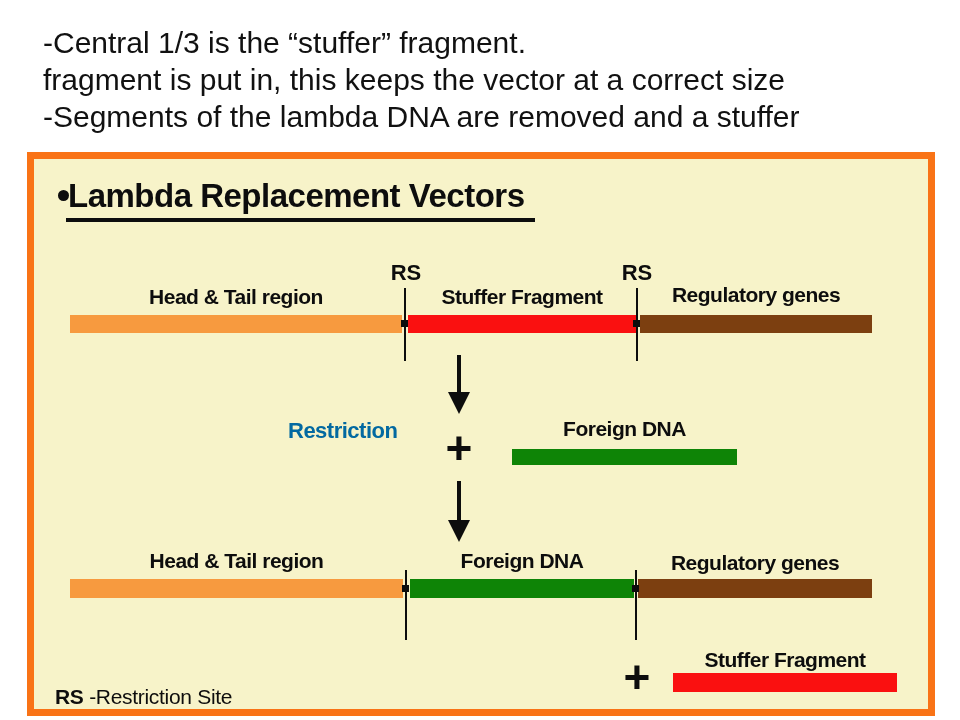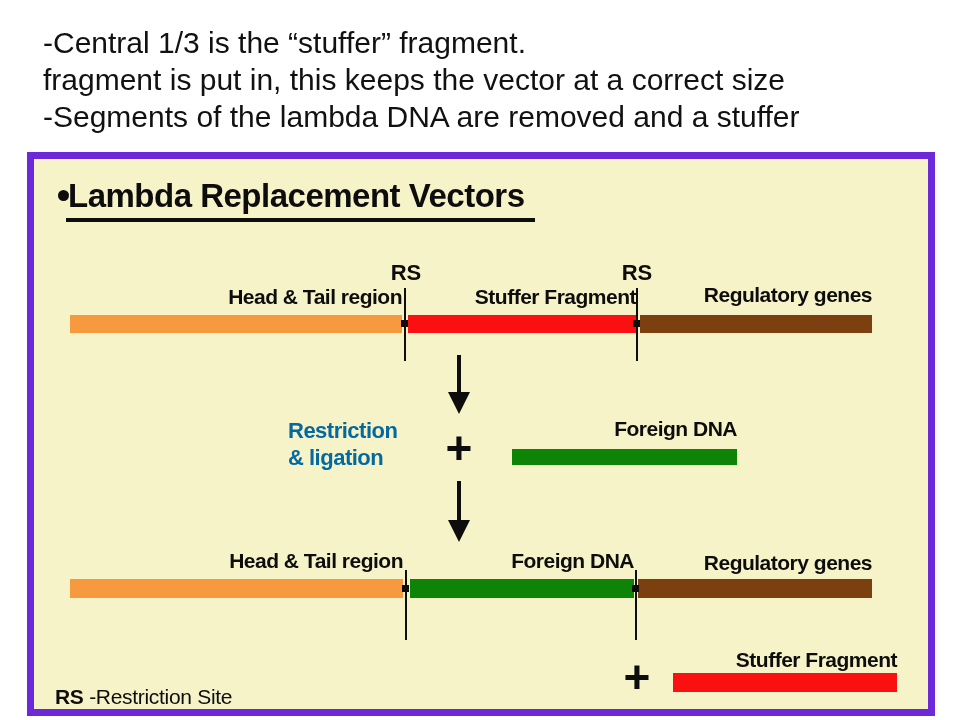--- a/index.html
+++ b/index.html
@@ -11,25 +11,25 @@
   .abs{position:absolute;}
   
   .slide-text{
     left:43px;top:24px;width:880px;
     font-size:30px;line-height:37px;color:#111;
     letter-spacing:0px;
   }
   
   .diagram{
     left:27px;top:152px;width:908px;height:564px;
-    box-sizing:border-box;border:7px solid #6d28d9;background:#F7F3C9;
+    box-sizing:border-box;border:7px solid #f97316;background:#F7F3C9;
   }
   .lbl{
     font-weight:bold;font-size:21px;letter-spacing:-0.5px;
-    text-align:right;white-space:nowrap;color:#0d0d0d;
+    text-align:center;white-space:nowrap;color:#0d0d0d;
   }
   .rs-lbl{font-weight:bold;font-size:22px;text-align:center;color:#0d0d0d;}
   .bar{position:absolute;}
   .tick{position:absolute;width:2px;background:#0d0d0d;}
   .dot{position:absolute;width:7px;height:7px;background:#0d0d0d;}
   .title{
     left:32px;top:18px;font-weight:bold;font-size:33px;letter-spacing:-0.5px;
     border-bottom:4px solid #0d0d0d;padding:0 10px 3px 2px;white-space:nowrap;
     color:#0d0d0d;
   }
@@ -77,21 +77,20 @@
   <div class="dot" style="left:367px;top:161px;"></div>
   <div class="dot" style="left:599px;top:161px;"></div>
 
   <svg class="abs" style="left:410px;top:196px;" width="30" height="60" viewBox="0 0 30 60">
     <line x1="15" y1="0" x2="15" y2="40" stroke="#0d0d0d" stroke-width="4"></line>
     <polygon points="4,37 26,37 15,59" fill="#0d0d0d"></polygon>
   </svg>
 
   <div class="abs step-label">
     <div>Restriction</div>
-    <div>&amp; ligation</div>
   </div>
   <div class="abs plus" style="left:400px;top:266px;width:50px;">+</div>
   <div class="abs lbl" style="left:478px;width:225px;top:258px;">Foreign DNA</div>
   <div class="bar" style="left: 478px; top: 290px; width: 225px; height: 16px; background: rgb(14, 132, 6);"></div>
 
   <svg class="abs" style="left:410px;top:322px;" width="30" height="62" viewBox="0 0 30 62">
     <line x1="15" y1="0" x2="15" y2="42" stroke="#0d0d0d" stroke-width="4"></line>
     <polygon points="4,39 26,39 15,61" fill="#0d0d0d"></polygon>
   </svg>
 

